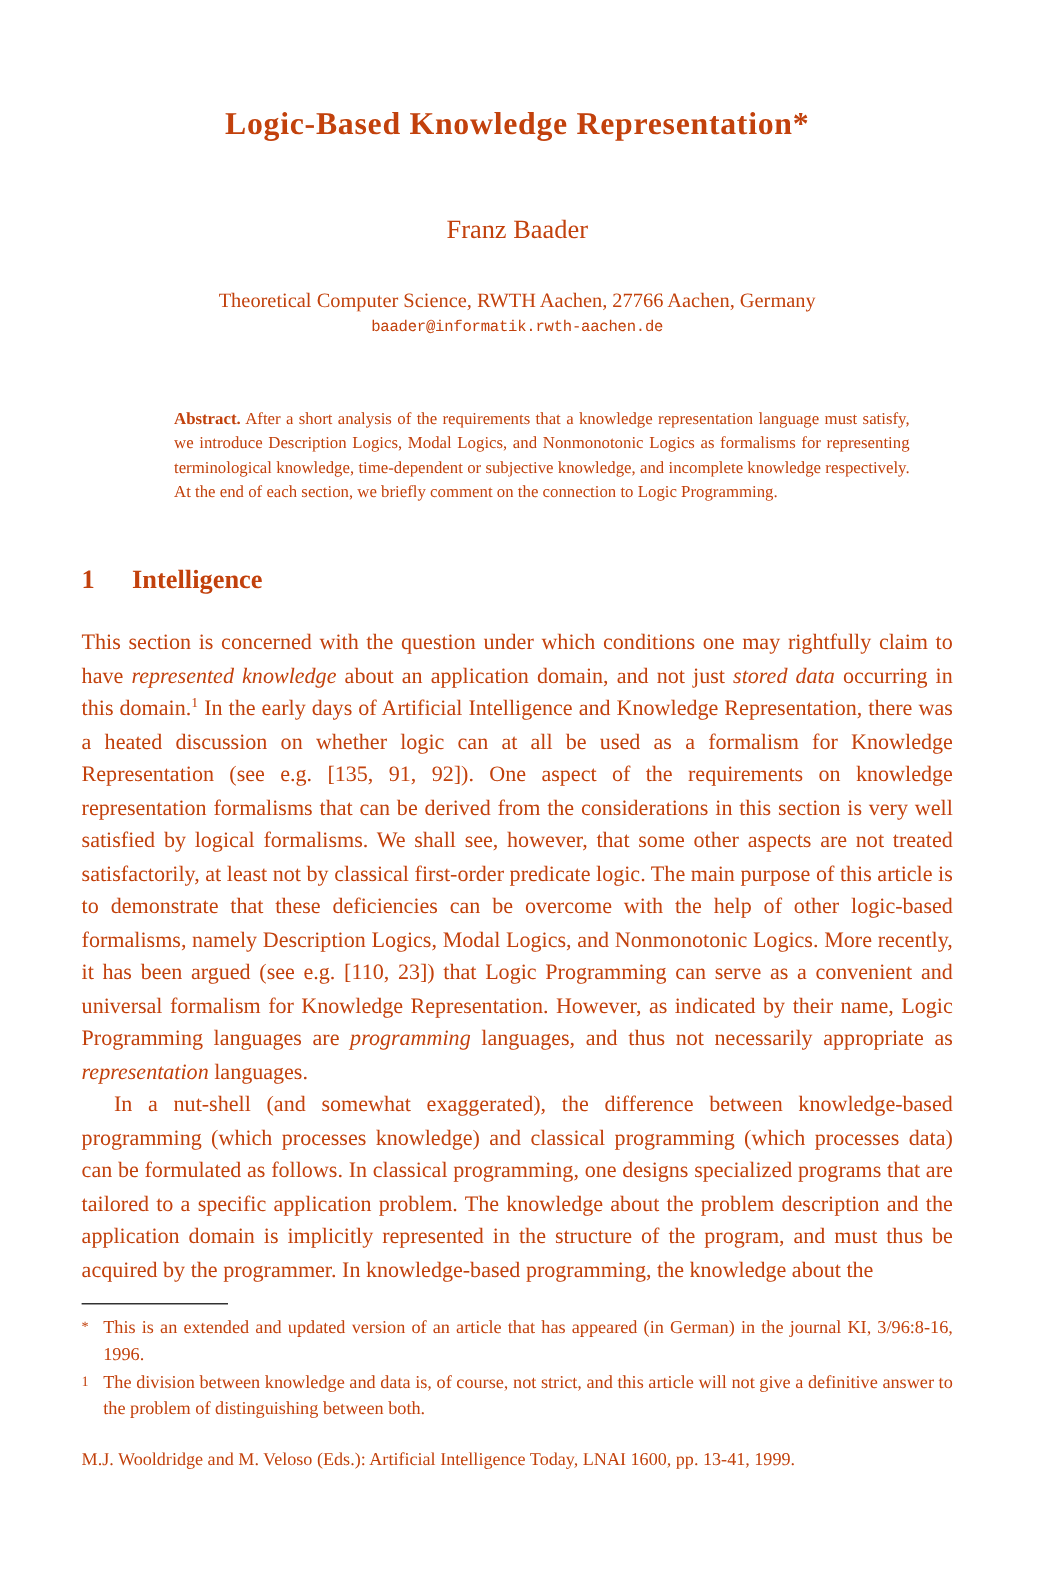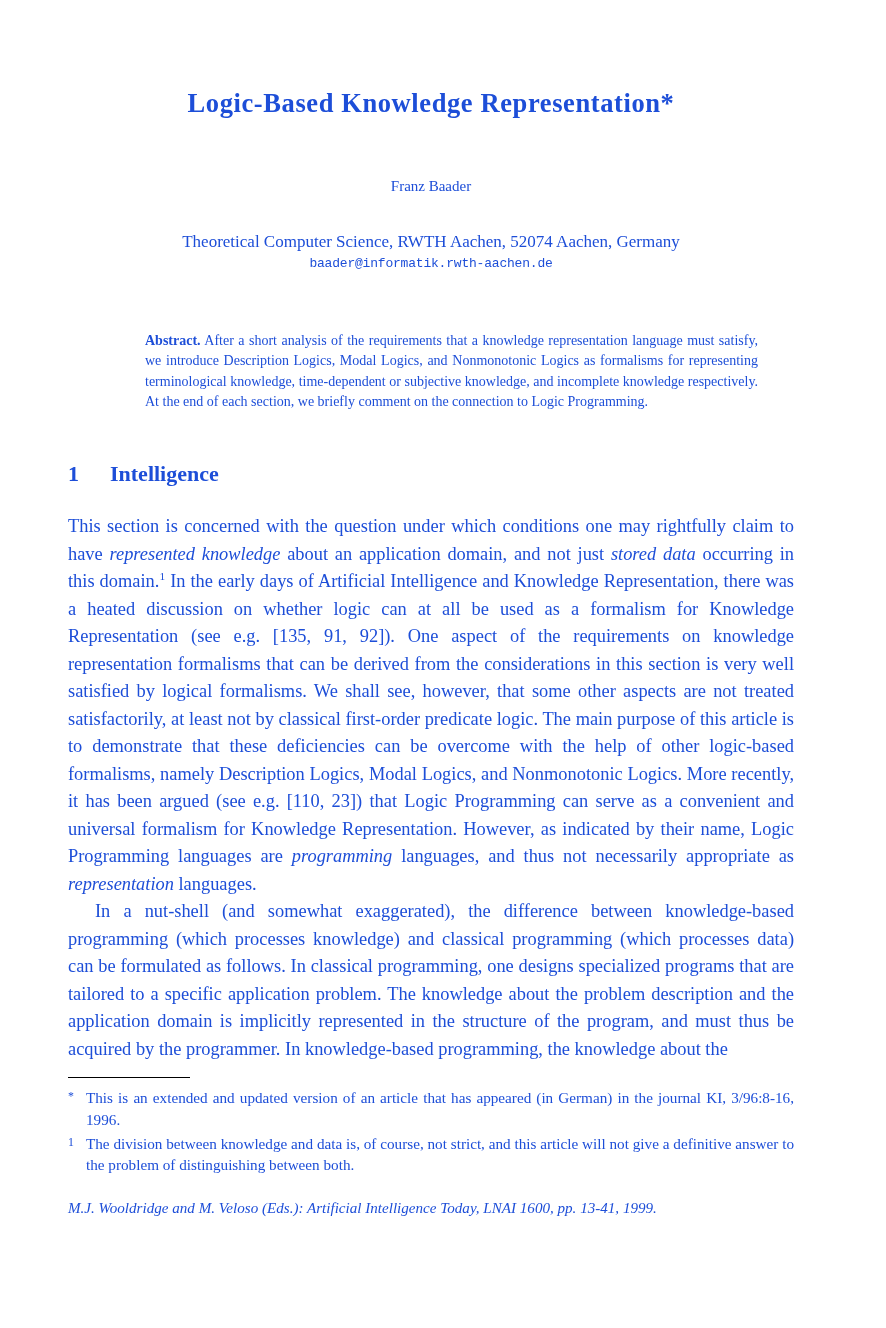--- a/index.html
+++ b/index.html
@@ -5,21 +5,21 @@
   html, body {
     margin: 0;
     padding: 0;
     background: #ffffff;
   }
   .page {
     position: relative;
     width: 886px;
     height: 1328px;
     background: #ffffff;
-    color: #1d4ed8;
+    color: #c2410c;
     font-family: "Liberation Serif", "DejaVu Serif", serif;
     overflow: hidden;
     box-sizing: border-box;
   }
 
   .content {
     position: absolute;
     left: 68px;
     top: 0;
     width: 726px;
@@ -30,21 +30,21 @@
     margin-top: 88px;
     text-align: center;
     font-size: 26.5px;
     font-weight: bold;
     letter-spacing: 0.6px;
     line-height: 1.2;
   }
   .author {
     margin-top: 58px;
     text-align: center;
-    font-size: 15px;
+    font-size: 22px;
   }
   .affiliation {
     margin-top: 36px;
     text-align: center;
     font-size: 17px;
     line-height: 1.35;
   }
   .email {
     text-align: center;
     font-family: "Liberation Mono", "DejaVu Sans Mono", monospace;
@@ -113,34 +113,33 @@
     vertical-align: super;
     padding-top: 1px;
   }
   .fn-body { flex: 1 1 auto; }
 
   
   .publisher {
     margin-top: 22px;
     font-size: 15.1px;
     line-height: 1.42;
-    font-style: italic;
   }
 </style>
 </head>
 <body>
 
 <div class="page">
   <div class="content">
 
     <div class="title">Logic-Based Knowledge Representation*</div>
 
     <div class="author">Franz Baader</div>
 
-    <div class="affiliation">Theoretical Computer Science, RWTH Aachen, 52074 Aachen, Germany</div>
+    <div class="affiliation">Theoretical Computer Science, RWTH Aachen, 27766 Aachen, Germany</div>
     <div class="email">baader@informatik.rwth-aachen.de</div>
 
     <div class="abstract">
       <b>Abstract.</b>
       <span>After a short analysis of the requirements that a knowledge representation language must satisfy, we introduce Description Logics, Modal Logics, and Nonmonotonic Logics as formalisms for representing terminological knowledge, time-dependent or subjective knowledge, and incomplete knowledge respectively. At the end of each section, we briefly comment on the connection to Logic Programming.</span>
     </div>
 
     <div class="section-heading">
       <span class="section-number">1</span>
       <span>Intelligence</span>

